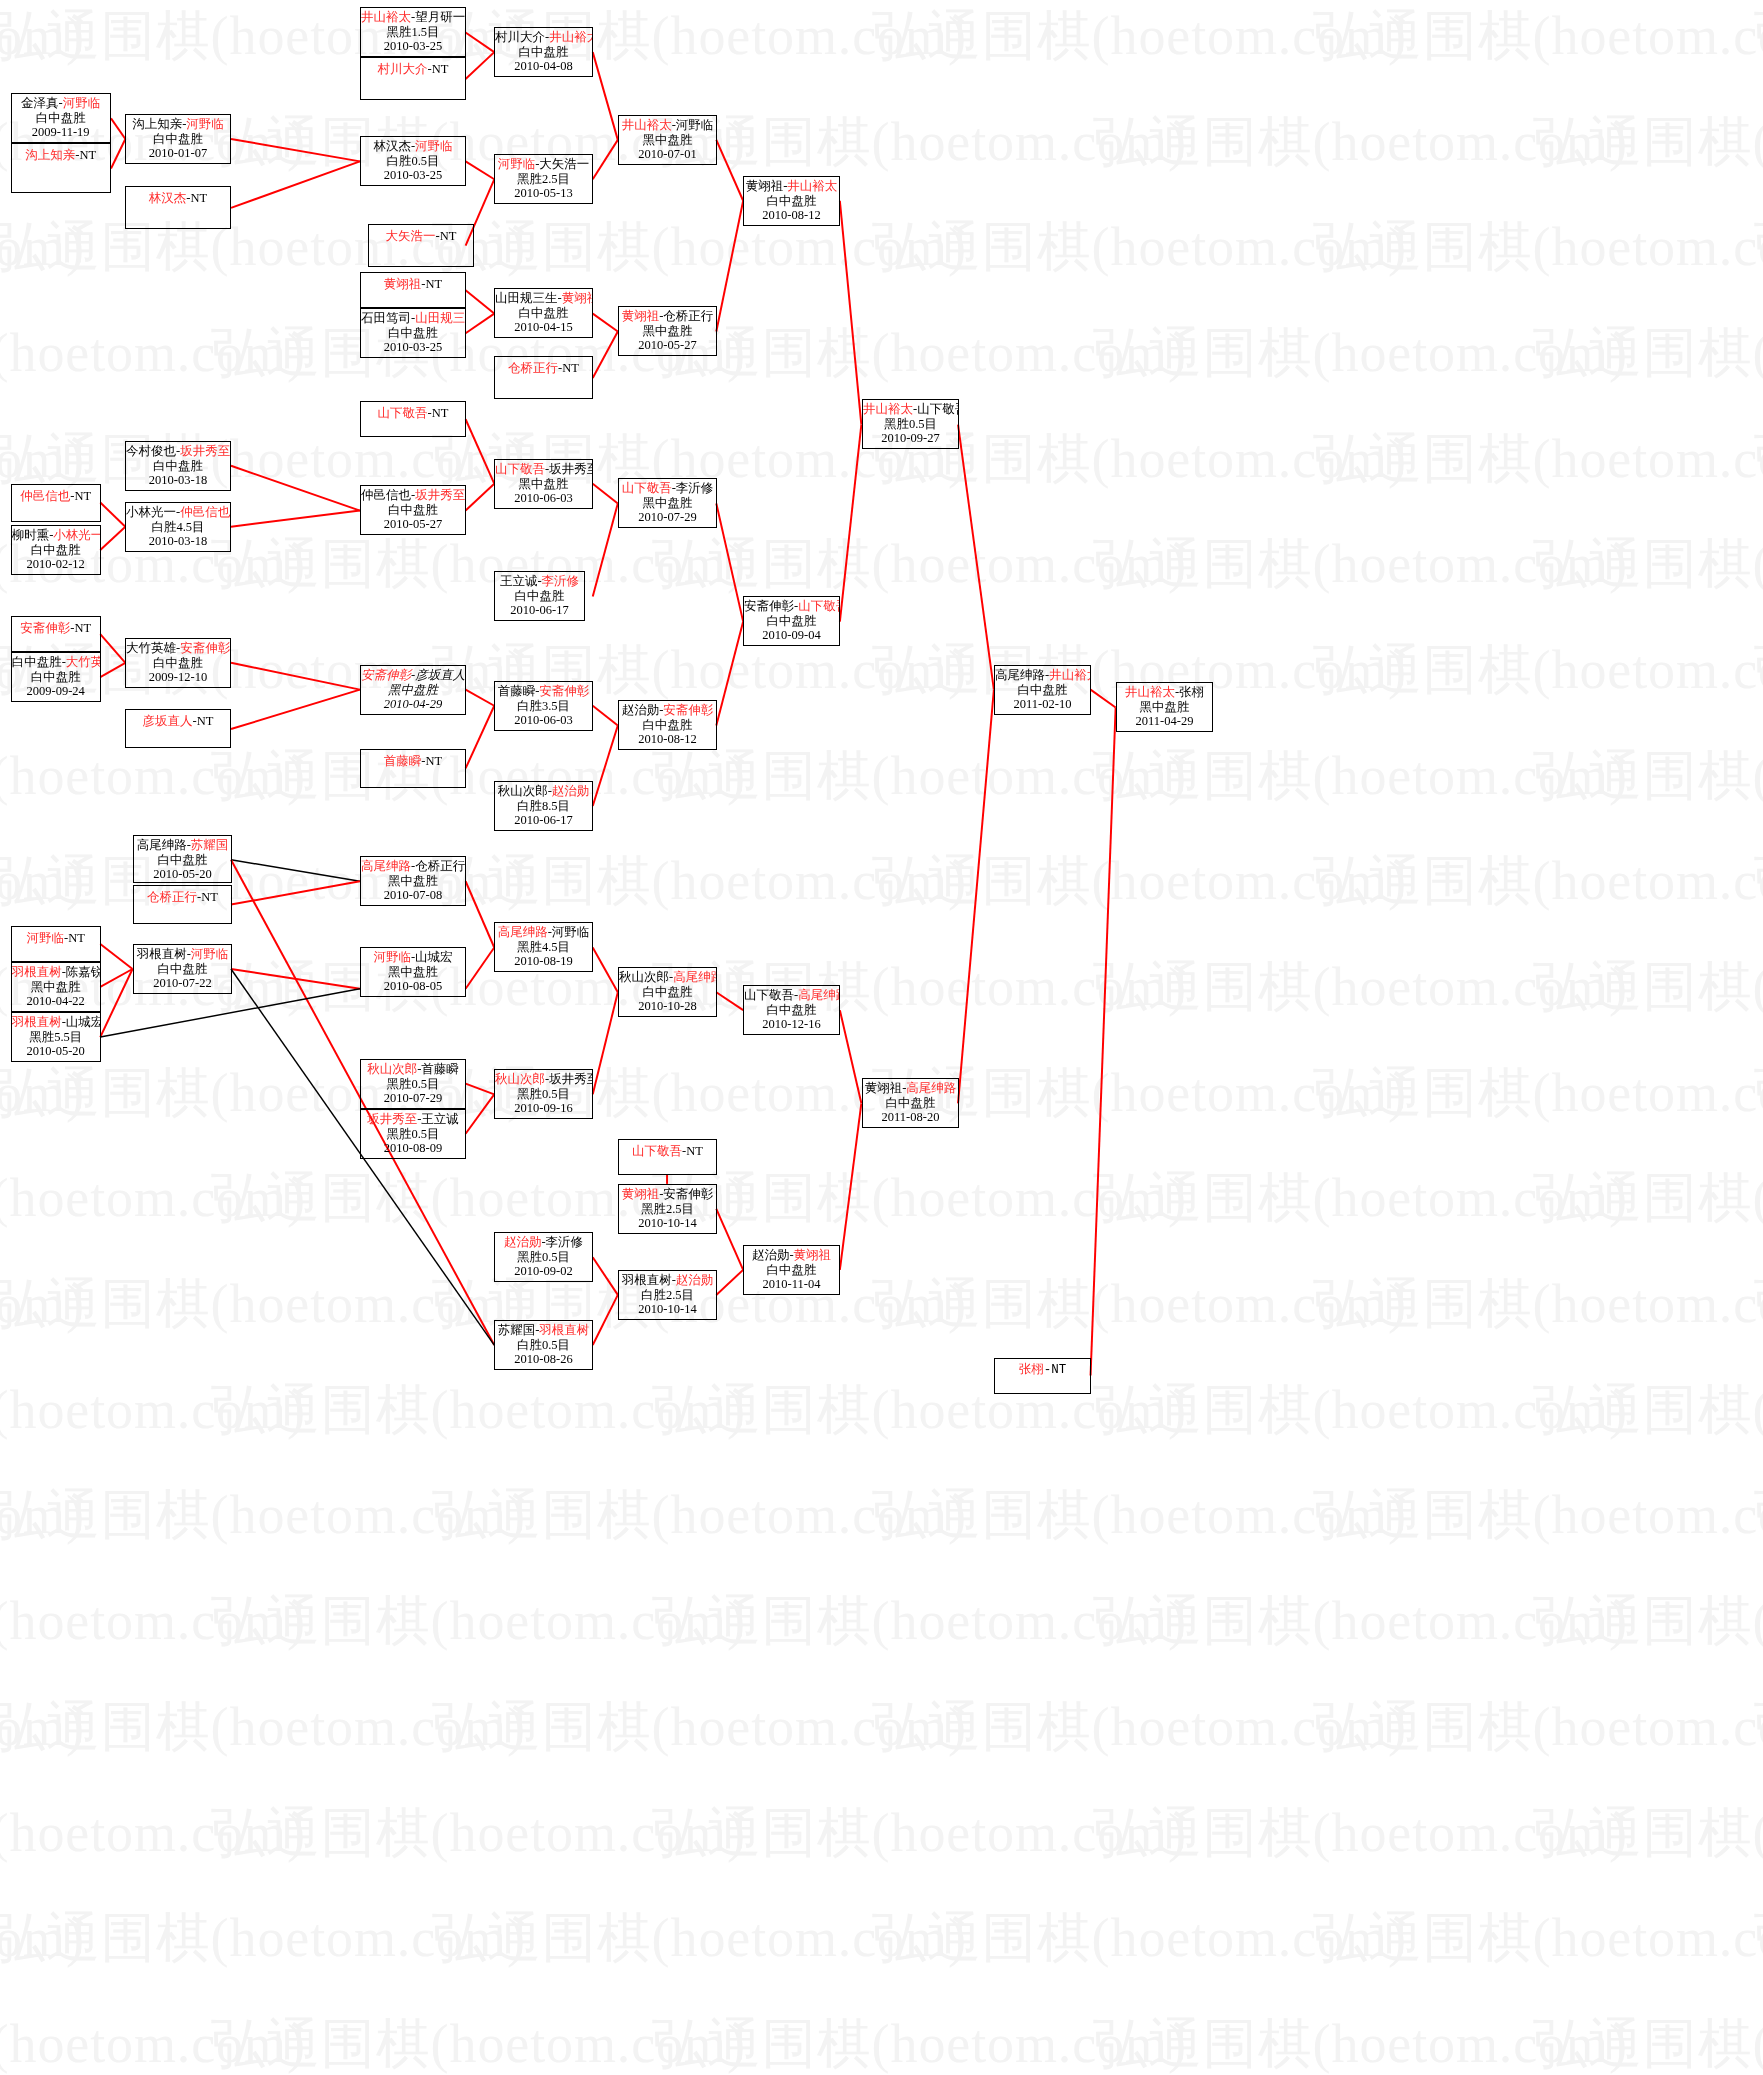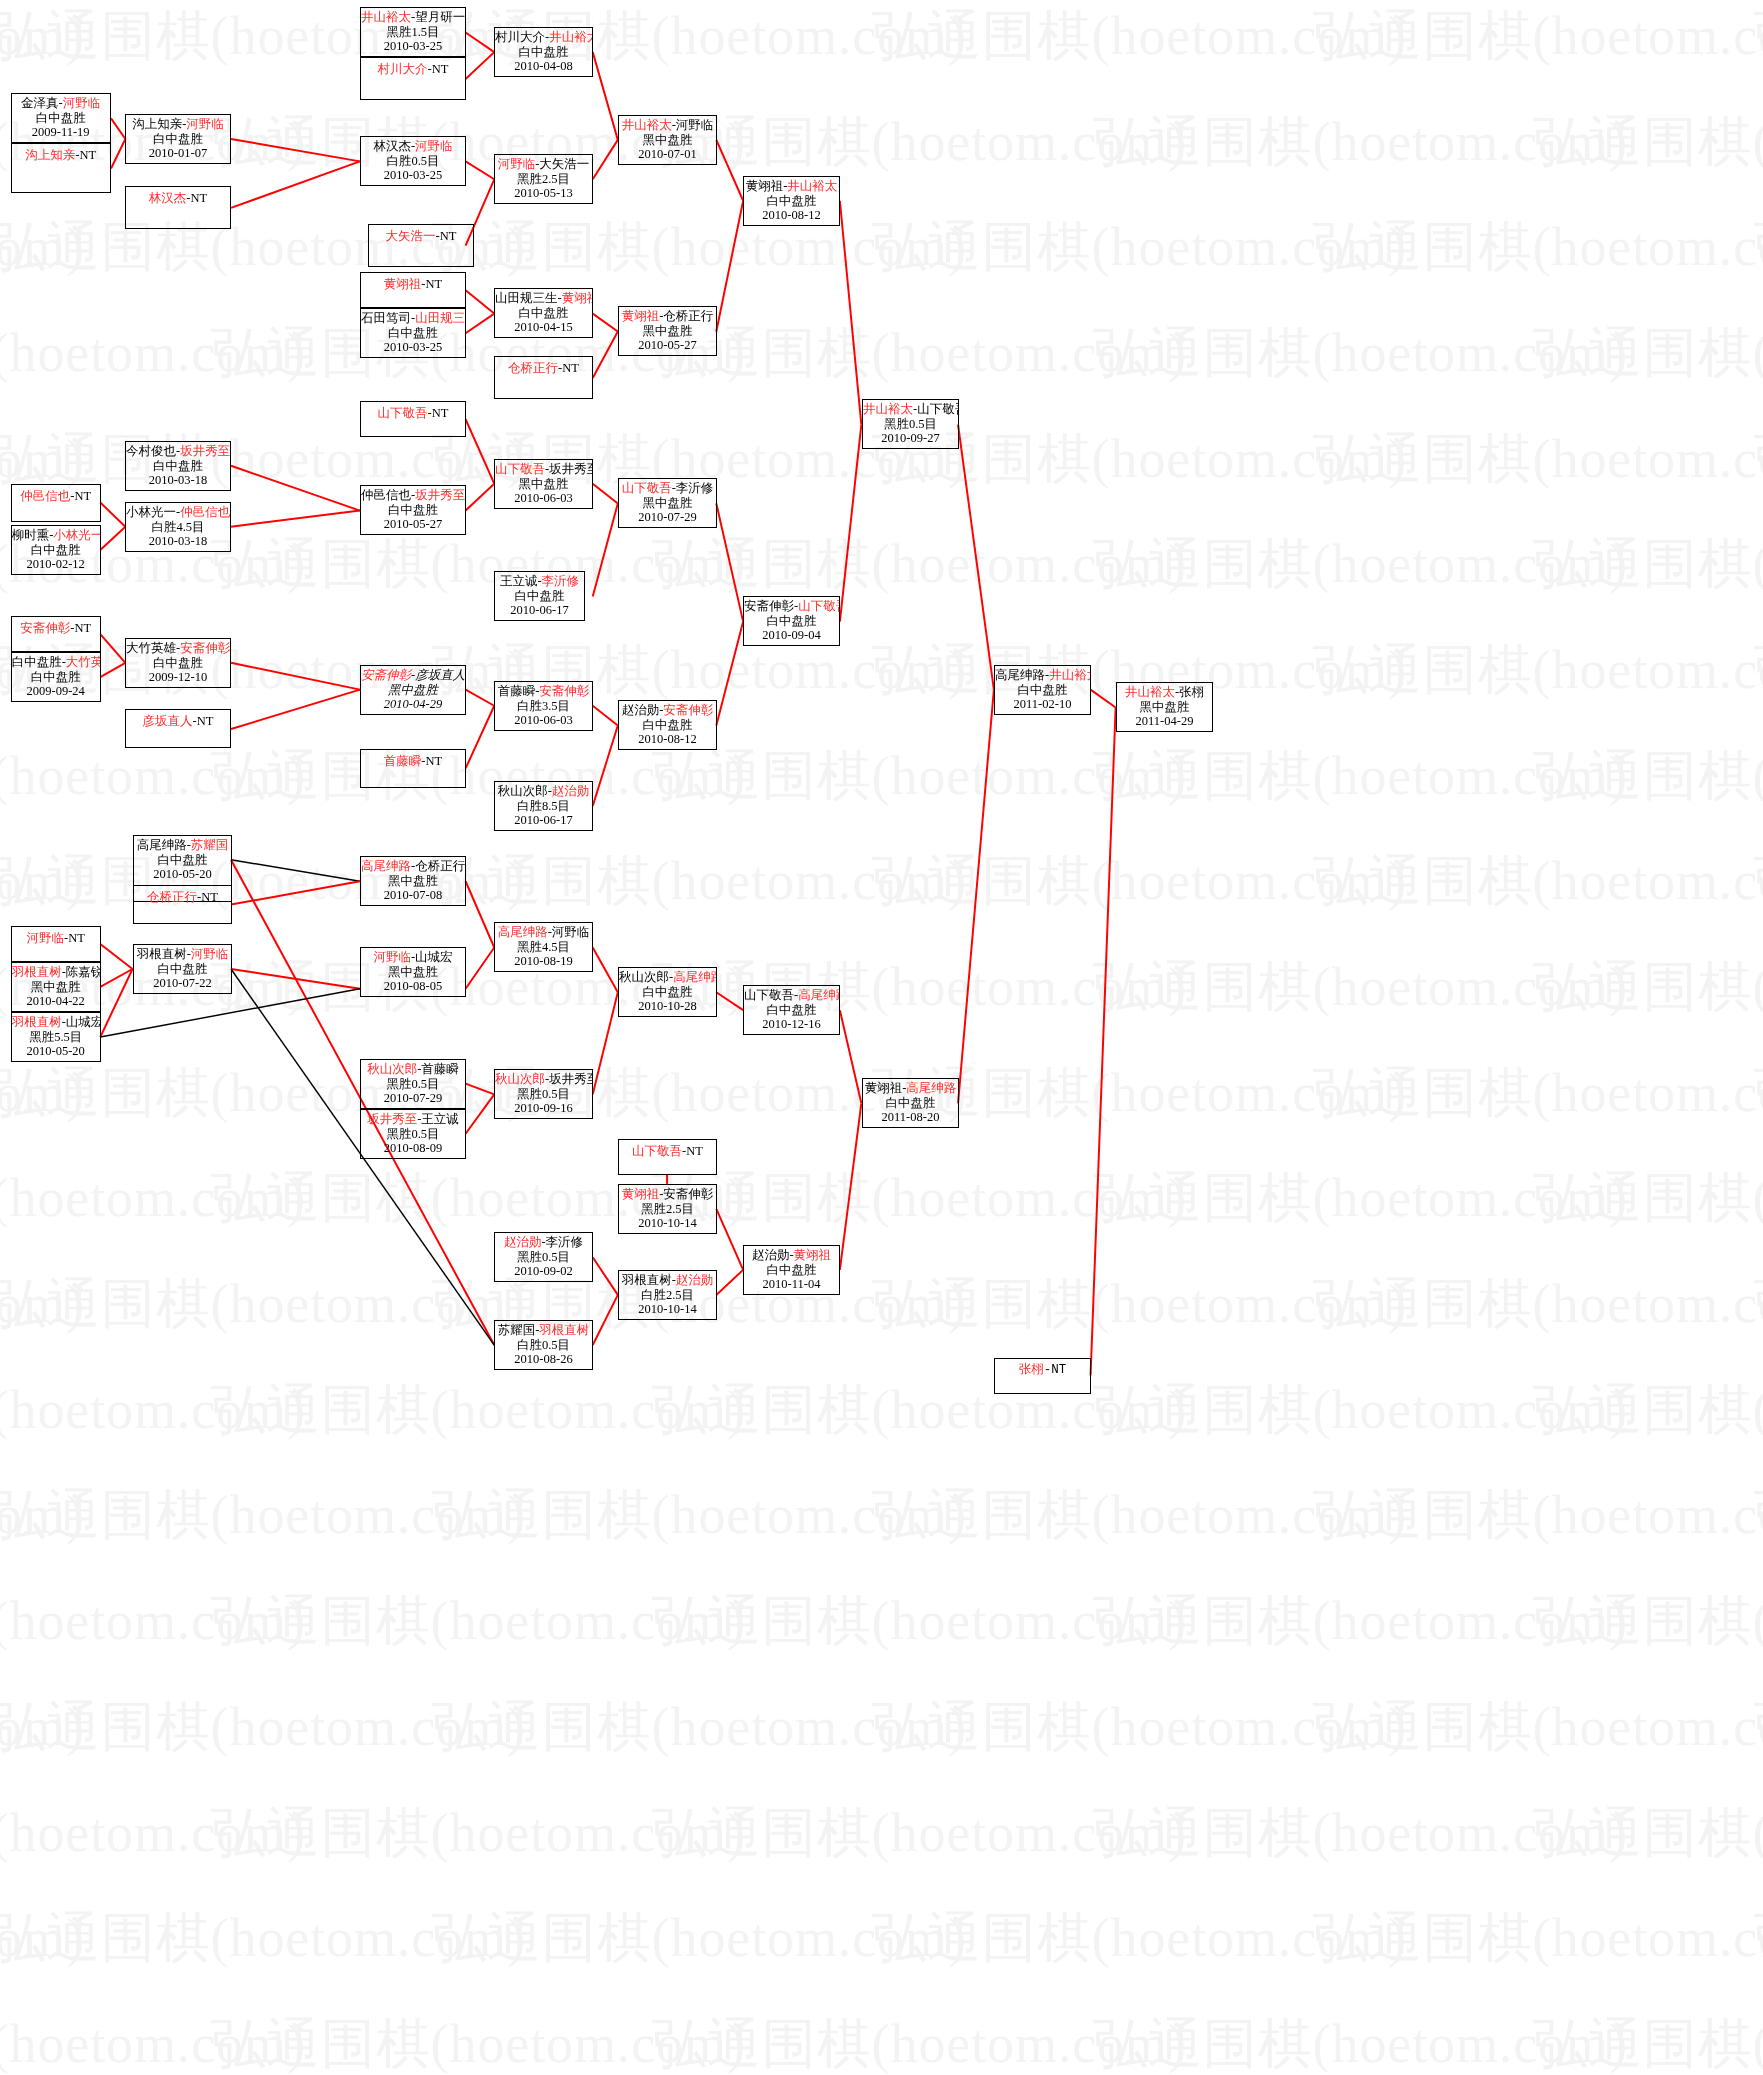--- a/index.html
+++ b/index.html
@@ -371,21 +371,21 @@
       <div class="node" style="left: 743px; top: 596px; width: 97px; height: 50px; border-color: rgb(0, 0, 0);">
         <span class="ln pair"><span class="l">安斋伸彰</span><span class="sep">-</span><span class="w">山下敬吾</span></span>
         <span class="ln res">白中盘胜</span>
         <span class="ln dt">2010-09-04</span>
       </div>
       <div class="node" style="left: 862px; top: 399px; width: 97px; height: 50px; border-color: rgb(0, 0, 0);">
         <span class="ln pair"><span class="w">井山裕太</span><span class="sep">-</span><span class="l">山下敬吾</span></span>
         <span class="ln res">黑胜0.5目</span>
         <span class="ln dt">2010-09-27</span>
       </div>
-      <div class="node" style="left: 133px; top: 835px; width: 99px; height: 67px; border-color: rgb(0, 0, 0);">
+      <div class="node" style="left: 133px; top: 835px; width: 99px; height: 48px; border-color: rgb(0, 0, 0);">
         <span class="ln pair"><span class="l">高尾绅路</span><span class="sep">-</span><span class="w">苏耀国</span></span>
         <span class="ln res">白中盘胜</span>
         <span class="ln dt">2010-05-20</span>
       </div>
       <div class="node bye" style="left: 133px; top: 885px; width: 99px; height: 39px; border-color: rgb(0, 0, 0);">
         <span class="ln pair"><span class="w">仓桥正行</span><span class="sep">-</span><span class="l">NT</span></span>
       </div>
       <div class="node" style="left: 360px; top: 856px; width: 106px; height: 50px; border-color: rgb(0, 0, 0);">
         <span class="ln pair"><span class="w">高尾绅路</span><span class="sep">-</span><span class="l">仓桥正行</span></span>
         <span class="ln res">黑中盘胜</span>

